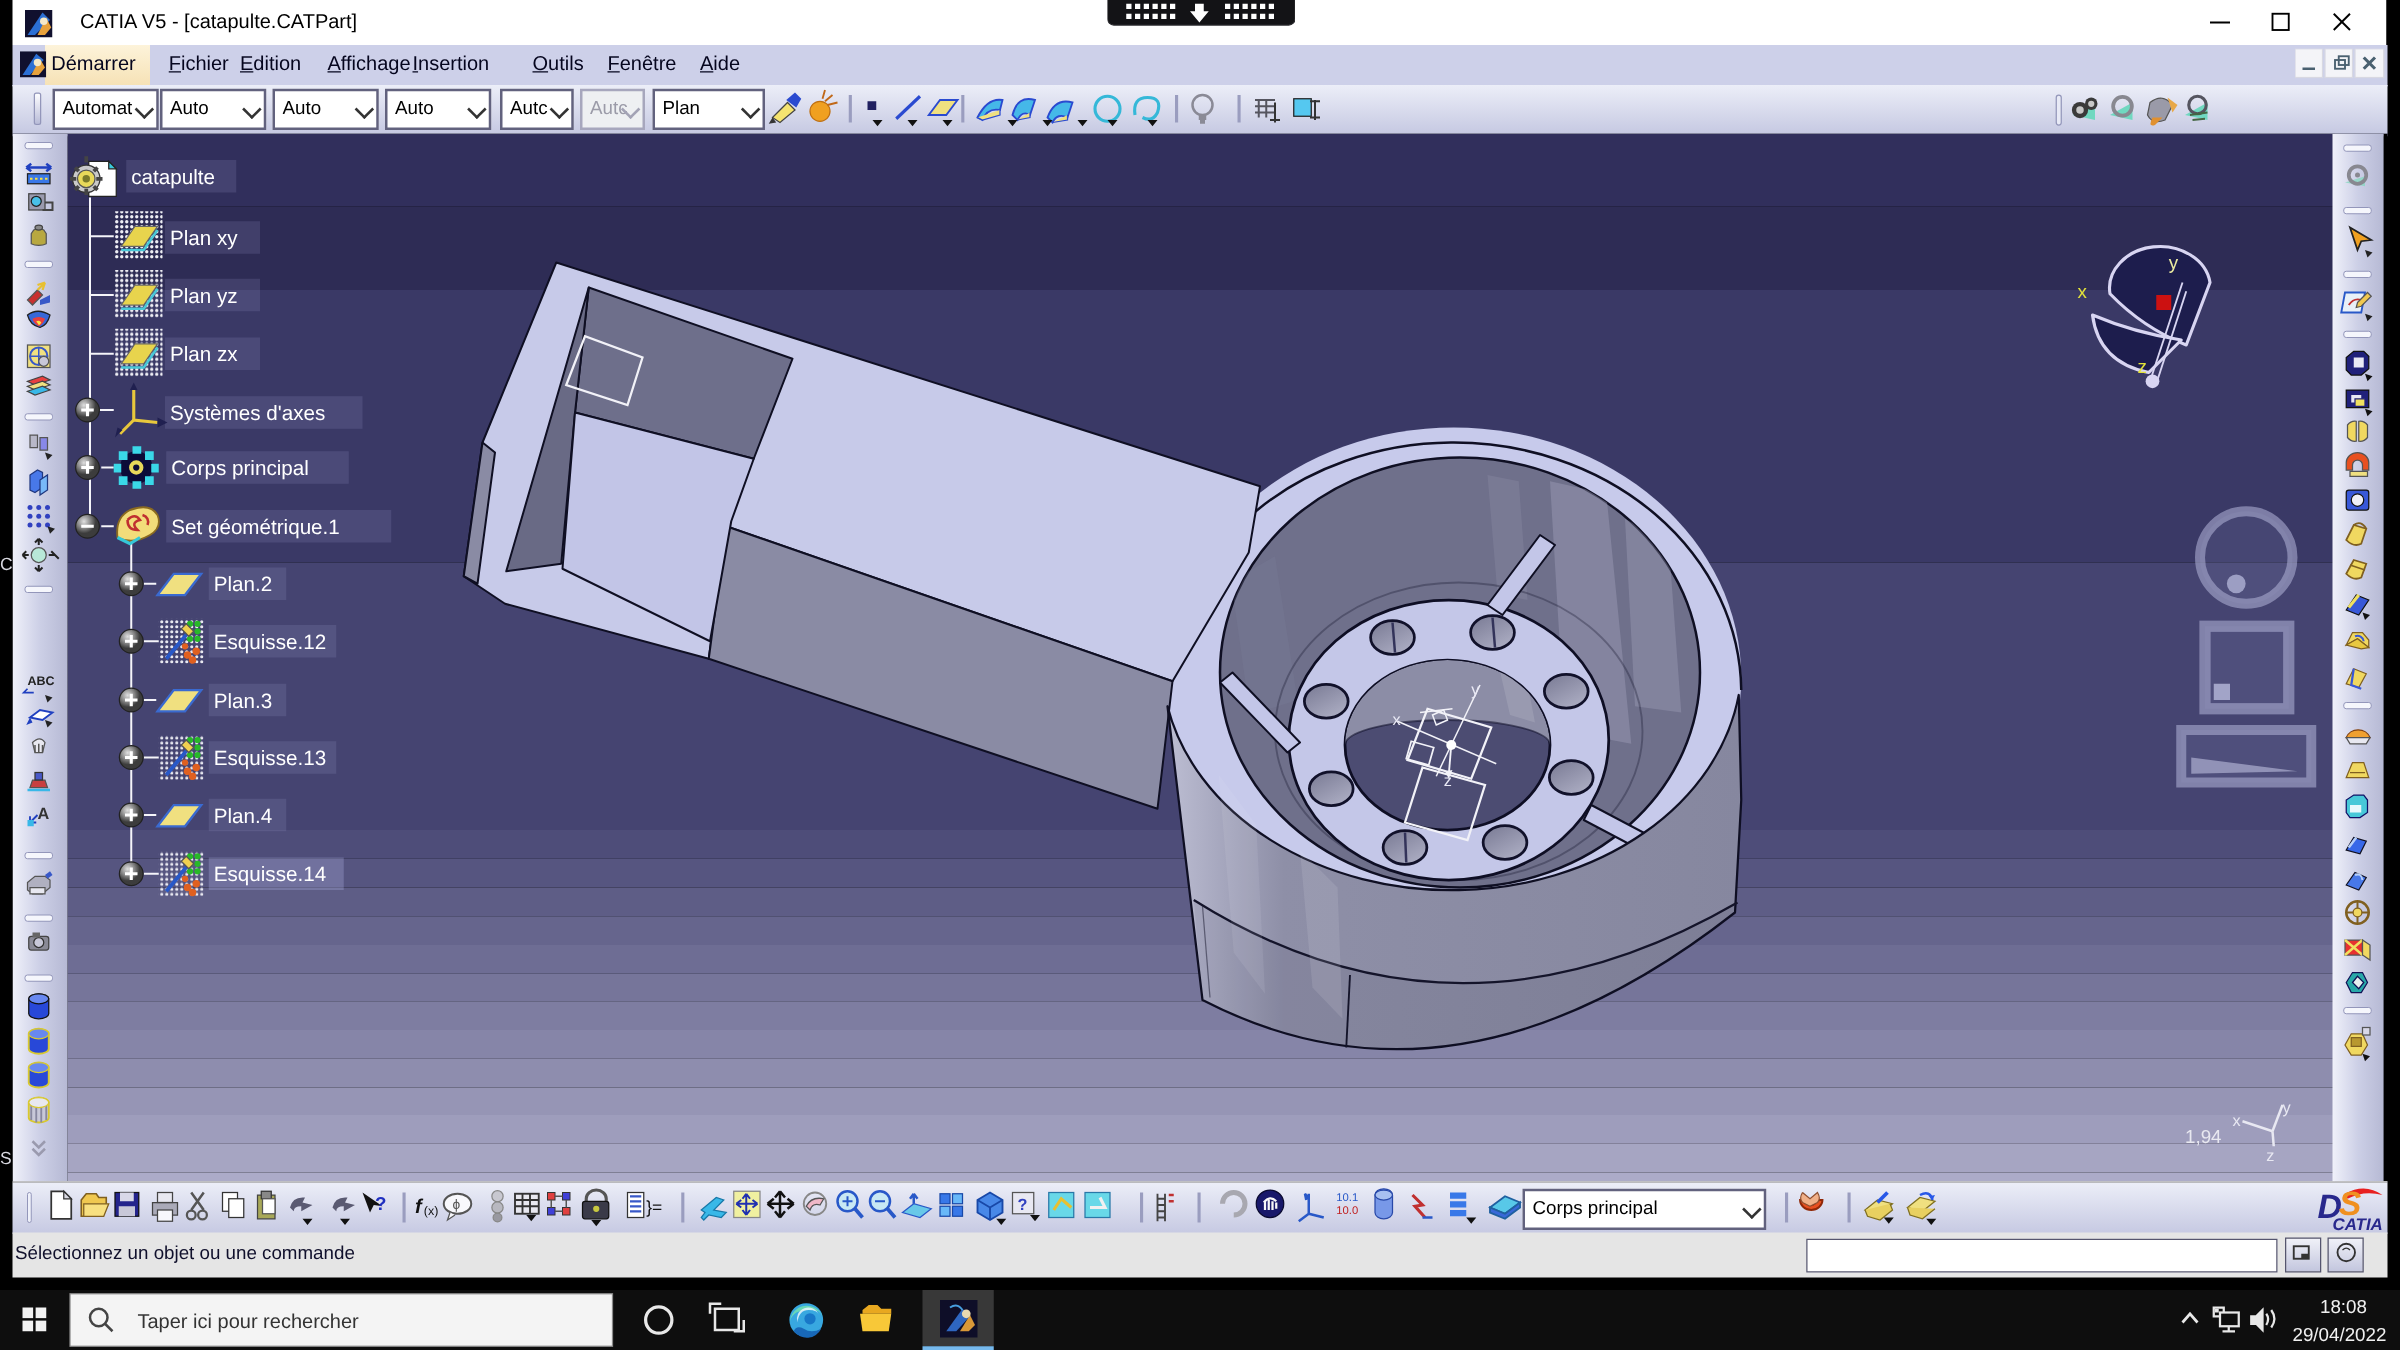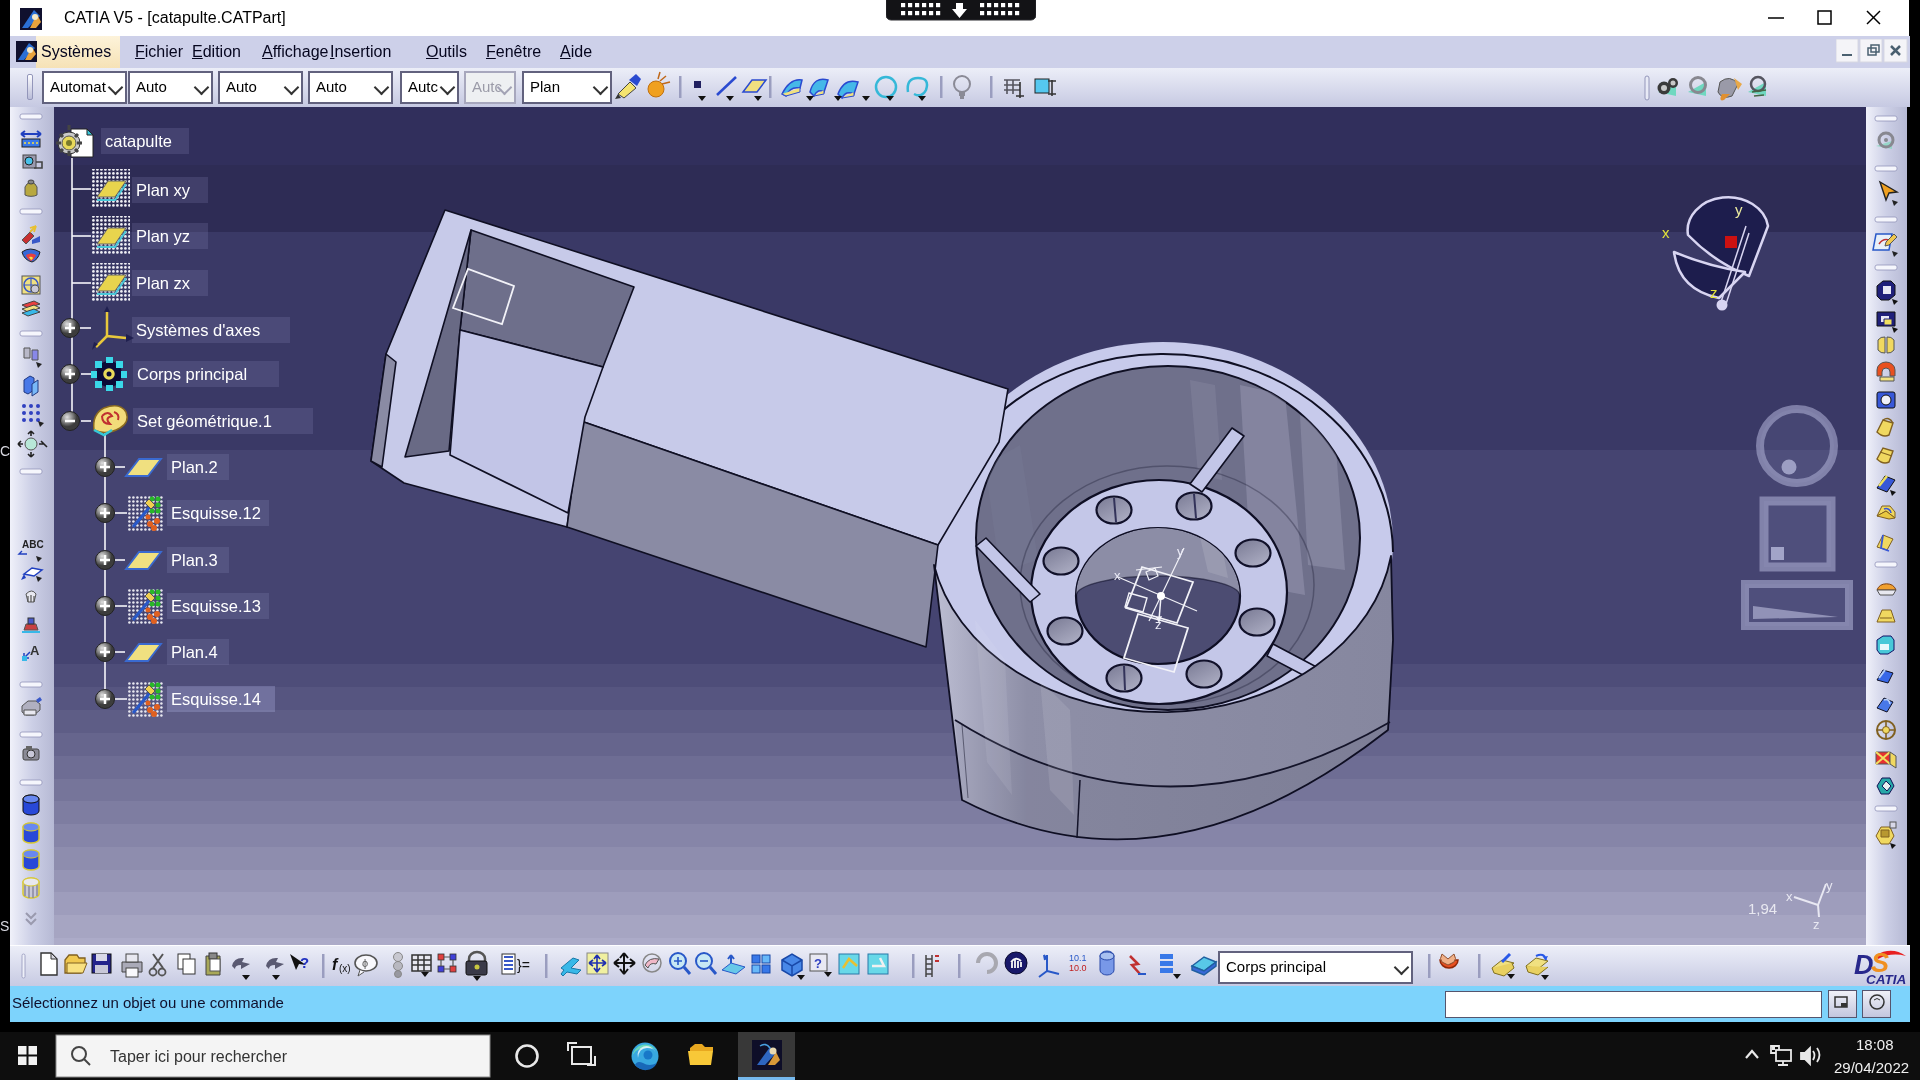--- a/index.html
+++ b/index.html
@@ -77,21 +77,21 @@
   </svg>
 
   <div class="abs" id="menubar">
     <div class="abs" id="demhl"></div>
     <svg class="abs" style="left:6px;top:5px" width="21" height="21">
         <rect width="21" height="21" fill="#10102e"></rect>
         <path d="M2,19 L13,2 L19,7 L8,19 Z" fill="#2b6fd4"></path>
         <path d="M9,19 L16,6 L20,13 L15,19 Z" fill="#e8a23c"></path>
         <circle cx="14" cy="9" r="3" fill="#f5e9c8"></circle>
       </svg>
-    <div class="mitem" style="left:31px">Systèmes</div>
+    <div class="mitem" style="left:31px">Démarrer</div>
     <div class="mitem" style="left:125px"><u>F</u>ichier</div>
     <div class="mitem" style="left:182px"><u>E</u>dition</div>
     <div class="mitem" style="left:252px"><u>A</u>ffichage</div>
     <div class="mitem" style="left:320px"><u>I</u>nsertion</div>
     <div class="mitem" style="left:416px"><u>O</u>utils</div>
     <div class="mitem" style="left:476px"><u>F</u>enêtre</div>
     <div class="mitem" style="left:550px"><u>A</u>ide</div>
     <svg class="abs" style="left:1826px;top:3px" width="76" height="26">
       <rect x="0" y="0" width="22" height="23" fill="#f4f4f8" stroke="#d8d8e2"></rect>
       <rect x="24" y="0" width="22" height="23" fill="#f4f4f8" stroke="#d8d8e2"></rect>
@@ -786,21 +786,21 @@
           <text x="18" y="38" font-size="13.5" font-weight="bold" font-style="italic" fill="#28288c">CATIA</text>
         </g>
       </g>
     </svg>
     <div class="combo" style="left:1208px;top:5px;width:191px">
         <span class="ct">Corps principal</span>
         <span class="chev"></span>
       </div>
   </div>
 
-  <div class="abs" id="statusbar" style="background:#7dd3fc">
+  <div class="abs" id="statusbar" style="background:#e5e5e5">
     <div class="abs" style="left:2px;top:8px;font-size:15px;color:#10102c">Sélectionnez un objet ou une commande</div>
     <div class="abs" style="left:1435px;top:5px;width:375px;height:25px;background:#fff;border:1px solid #55556e"></div>
     <div class="abs" style="left:1818px;top:4px;width:27px;height:26px;background:linear-gradient(#f0f1f8,#c3c6de);border:1px solid #55556e"></div>
     <div class="abs" style="left:1852px;top:4px;width:27px;height:26px;background:linear-gradient(#f0f1f8,#c3c6de);border:1px solid #55556e"></div>
     <svg class="abs" style="left:1818px;top:4px" width="70" height="27">
       <rect x="7" y="7" width="12" height="10" fill="none" stroke="#333" stroke-width="1.5"></rect>
       <rect x="13" y="13" width="6" height="4" fill="#333"></rect>
       <circle cx="49" cy="12" r="7" fill="none" stroke="#333" stroke-width="1.5"></circle>
       <path d="M46,10 q3,-3 6,0" stroke="#333" fill="none"></path>
     </svg>

